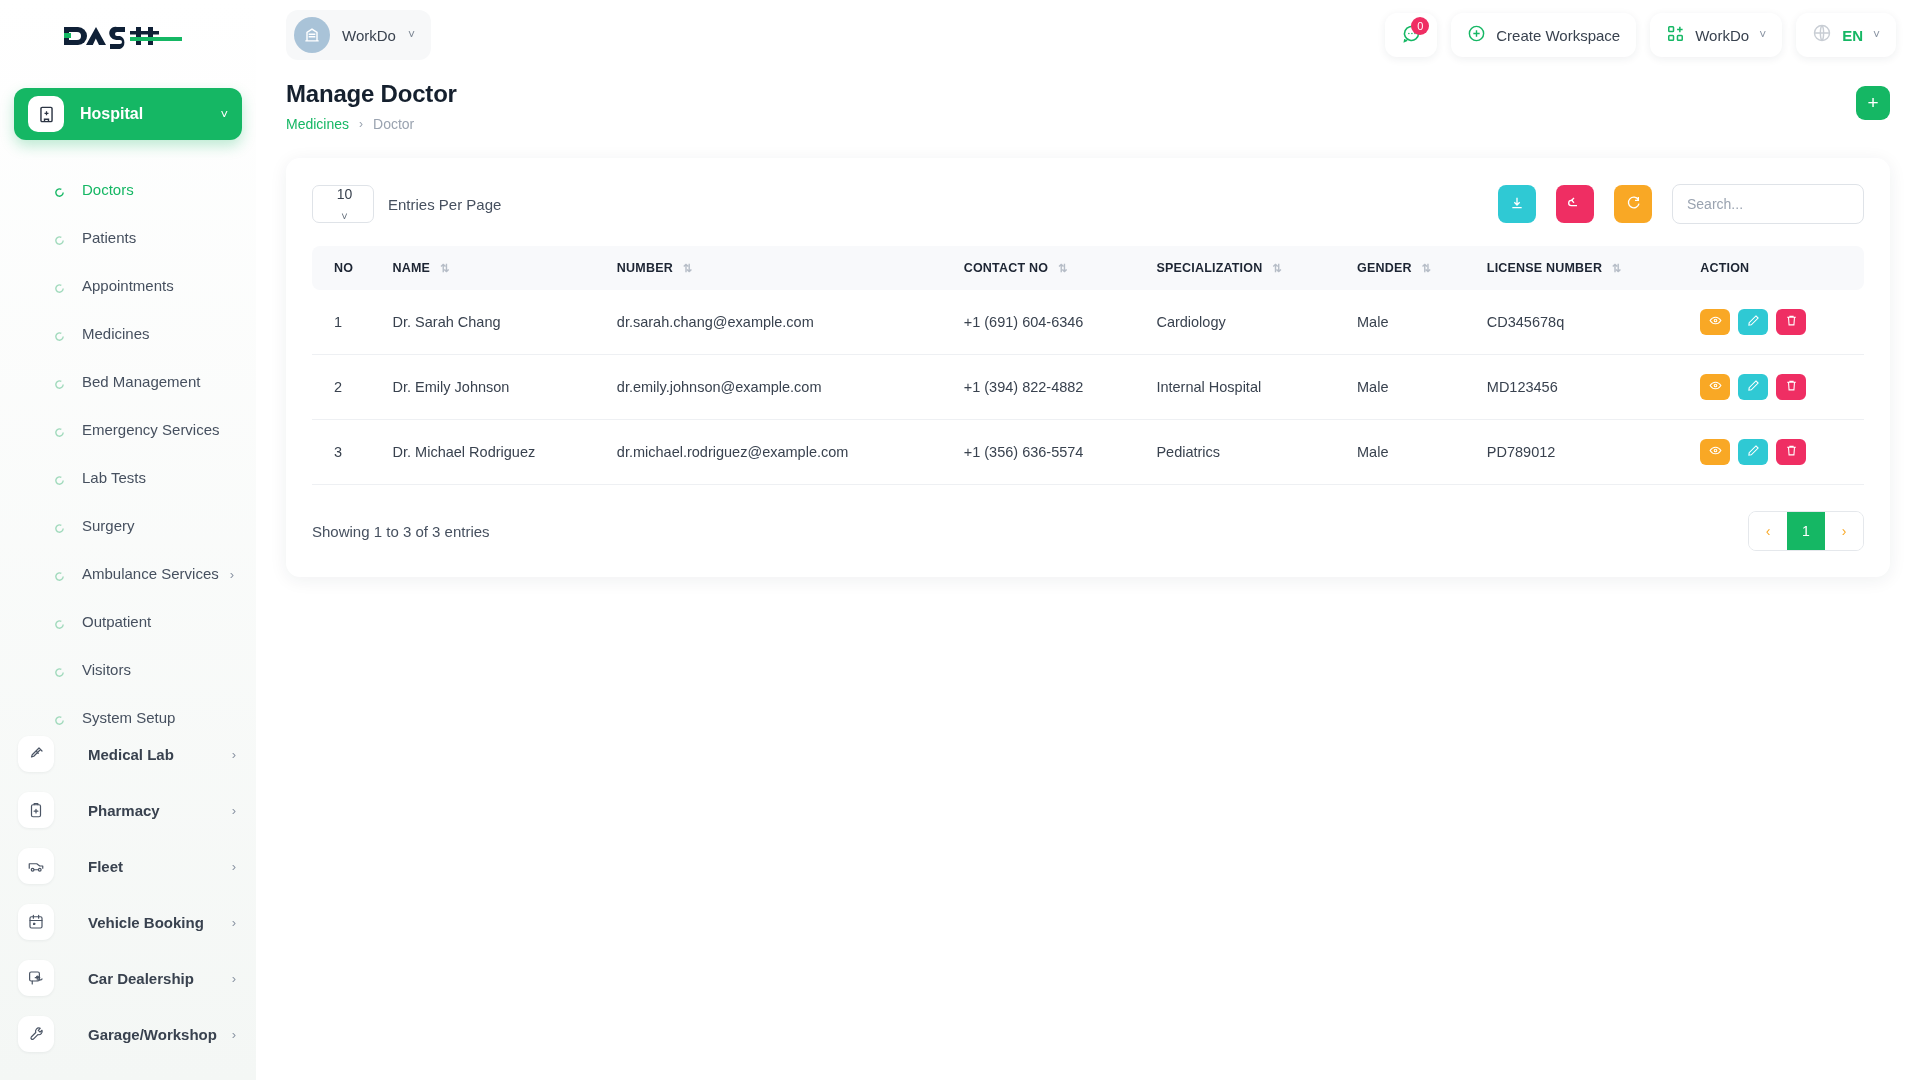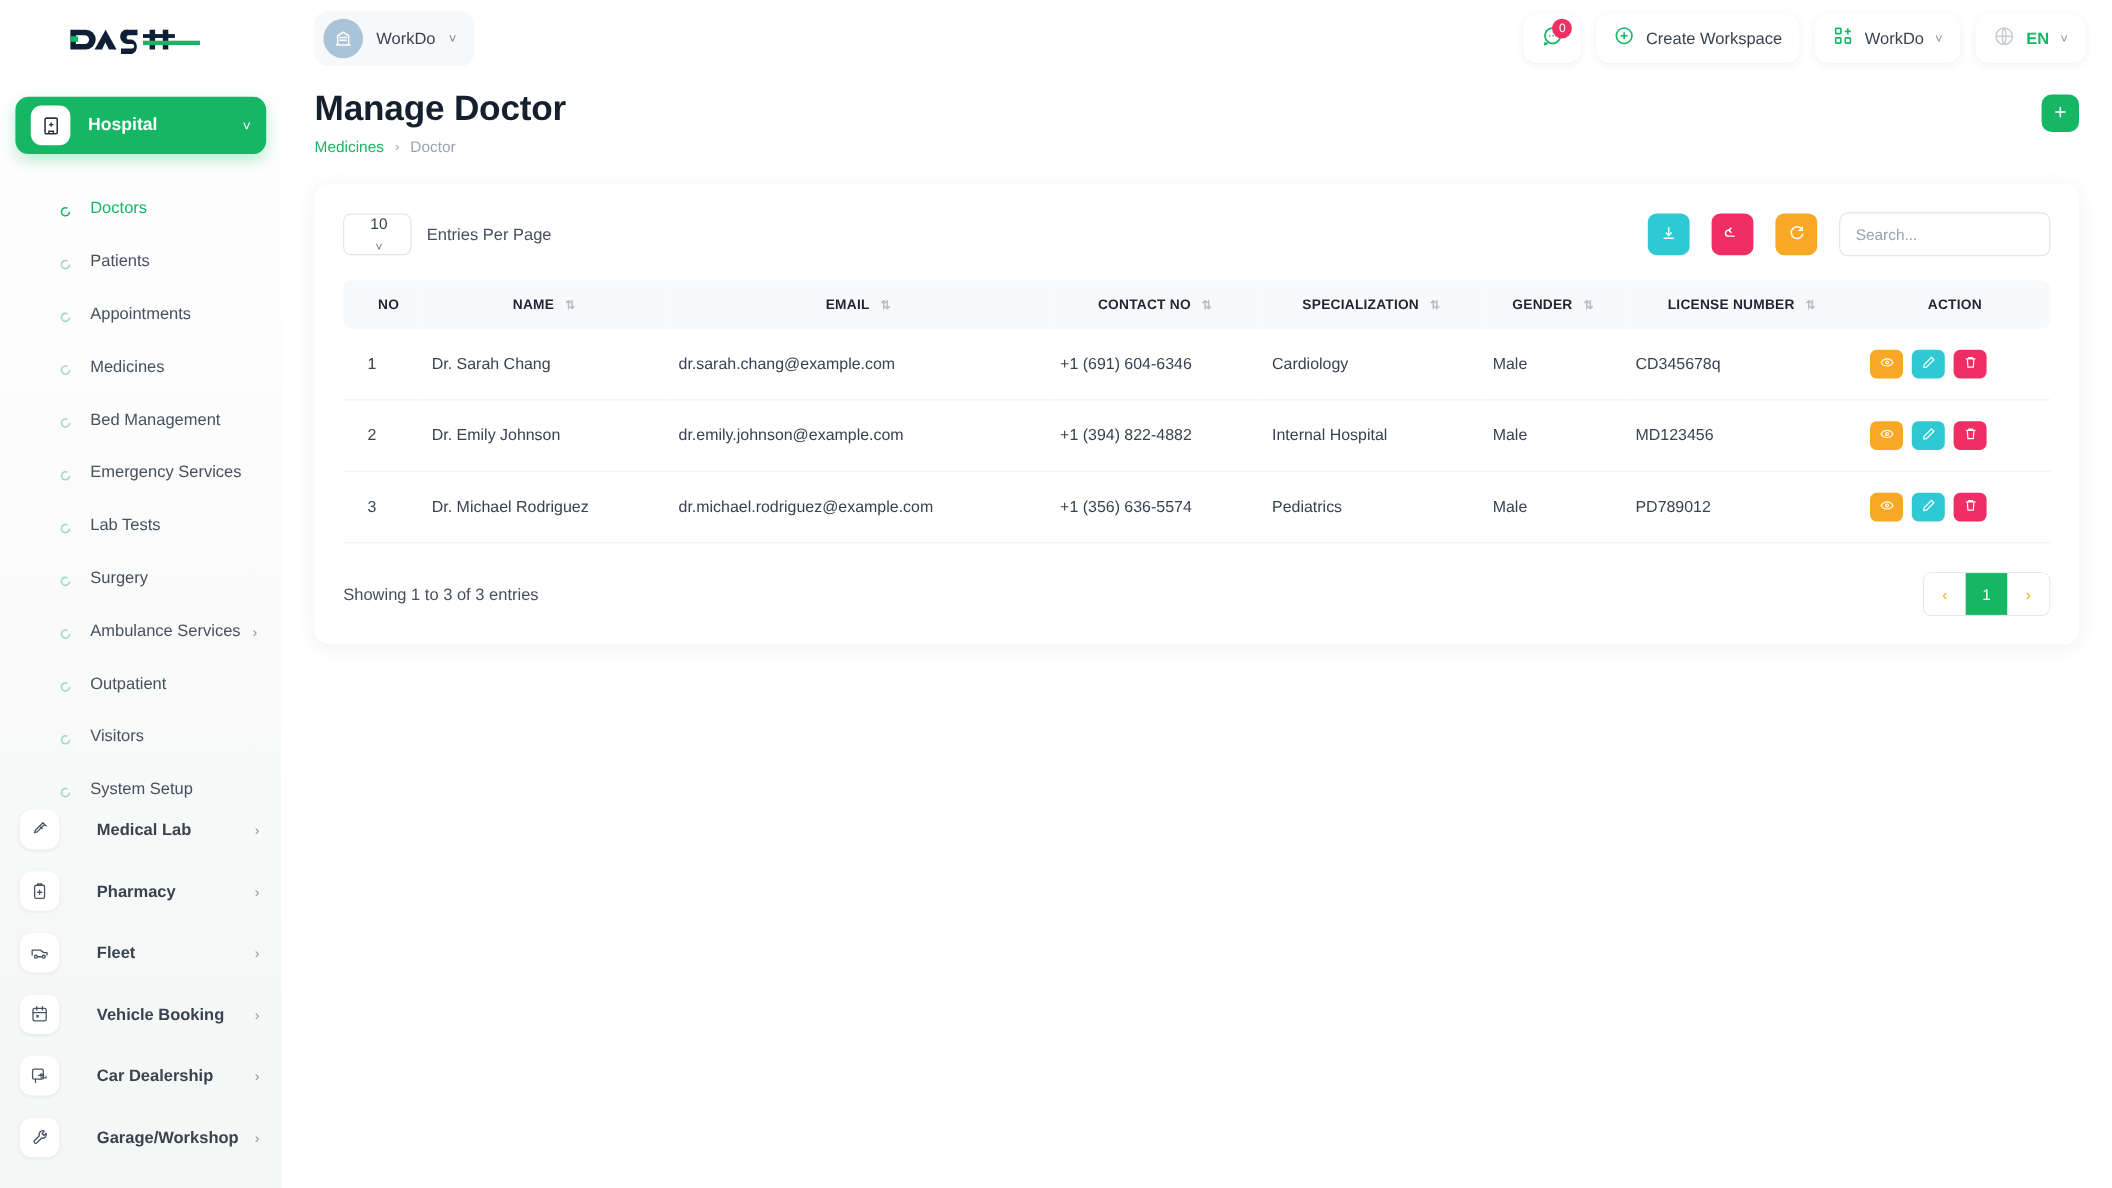--- a/index.html
+++ b/index.html
@@ -93,21 +93,21 @@
     background: #ef2e63; color: #fff; border-radius: 9px;
     min-width: 18px; height: 18px; font-size: 11px;
     display: flex; align-items: center; justify-content: center; padding: 0 5px;
   }
   .tr-label { font-size: 15px; color: #39424f; }
   .tr-label.green { color: #15b764; font-weight: bold; }
   .tr-caret { color: #8a94a3; font-size: 12px; }
 
   
   .page-head { padding: 10px 30px 0 30px; display: flex; align-items: flex-start; }
-  .page-title { font-size: 32px; font-weight: bold; color: #15202e; letter-spacing: -.2px; }
+  .page-title { font-size: 24px; font-weight: bold; color: #15202e; letter-spacing: -.2px; }
   .crumbs { margin-top: 8px; font-size: 14px; display: flex; align-items: center; gap: 10px; }
   .crumbs .c1 { color: #15b764; cursor: pointer; }
   .crumbs .sep { color: #9aa3b0; font-size: 12px; }
   .crumbs .c2 { color: #9aa3b0; }
   .add-btn {
     margin-left: auto; margin-top: 6px;
     width: 34px; height: 34px; border-radius: 9px; background: #15b764;
     color: #fff; font-size: 19px; display: flex; align-items: center; justify-content: center;
     cursor: pointer; border: none;
   }
@@ -143,21 +143,21 @@
   .search-box::placeholder { color: #9aa3b0; }
 
   table { width: 100%; border-collapse: collapse; margin-top: 22px; }
   thead th {
     background: #f8f9fb; text-align: left;
     font-size: 12.5px; font-weight: bold; color: #1d2533;
     padding: 15px 10px; letter-spacing: .2px; white-space: nowrap;
   }
   thead th:first-child { border-radius: 8px 0 0 8px; padding-left: 22px; }
   thead th:last-child { border-radius: 0 8px 8px 0; }
-  .th-inner { display: flex; align-items: center; justify-content: center; gap: 10px; }
+  .th-inner { display: flex; align-items: center; justify-content: flex-start; gap: 10px; }
   .sort { color: #b6bdc7; font-size: 11px; }
   tbody td {
     font-size: 14.5px; color: #39424f; padding: 19px 10px;
     border-bottom: 1px solid #eef0f3; white-space: nowrap;
   }
   tbody td:first-child { padding-left: 22px; }
   tbody tr:last-child td { border-bottom: 1px solid #eef0f3; }
   .actions { display: flex; gap: 8px; }
   .act-btn {
     width: 30px; height: 26px; border-radius: 6px; border: none; cursor: pointer;
@@ -510,21 +510,21 @@
                 </span>
               </th>
               <th>
                 <span class="th-inner">
                   <span>NAME</span>
                   <span class="sort">⇅</span>
                 </span>
               </th>
               <th>
                 <span class="th-inner">
-                  <span>EMAIL</span>
+                  <span>NUMBER</span>
                   <span class="sort">⇅</span>
                 </span>
               </th>
               <th>
                 <span class="th-inner">
                   <span>CONTACT NO</span>
                   <span class="sort">⇅</span>
                 </span>
               </th>
               <th>

